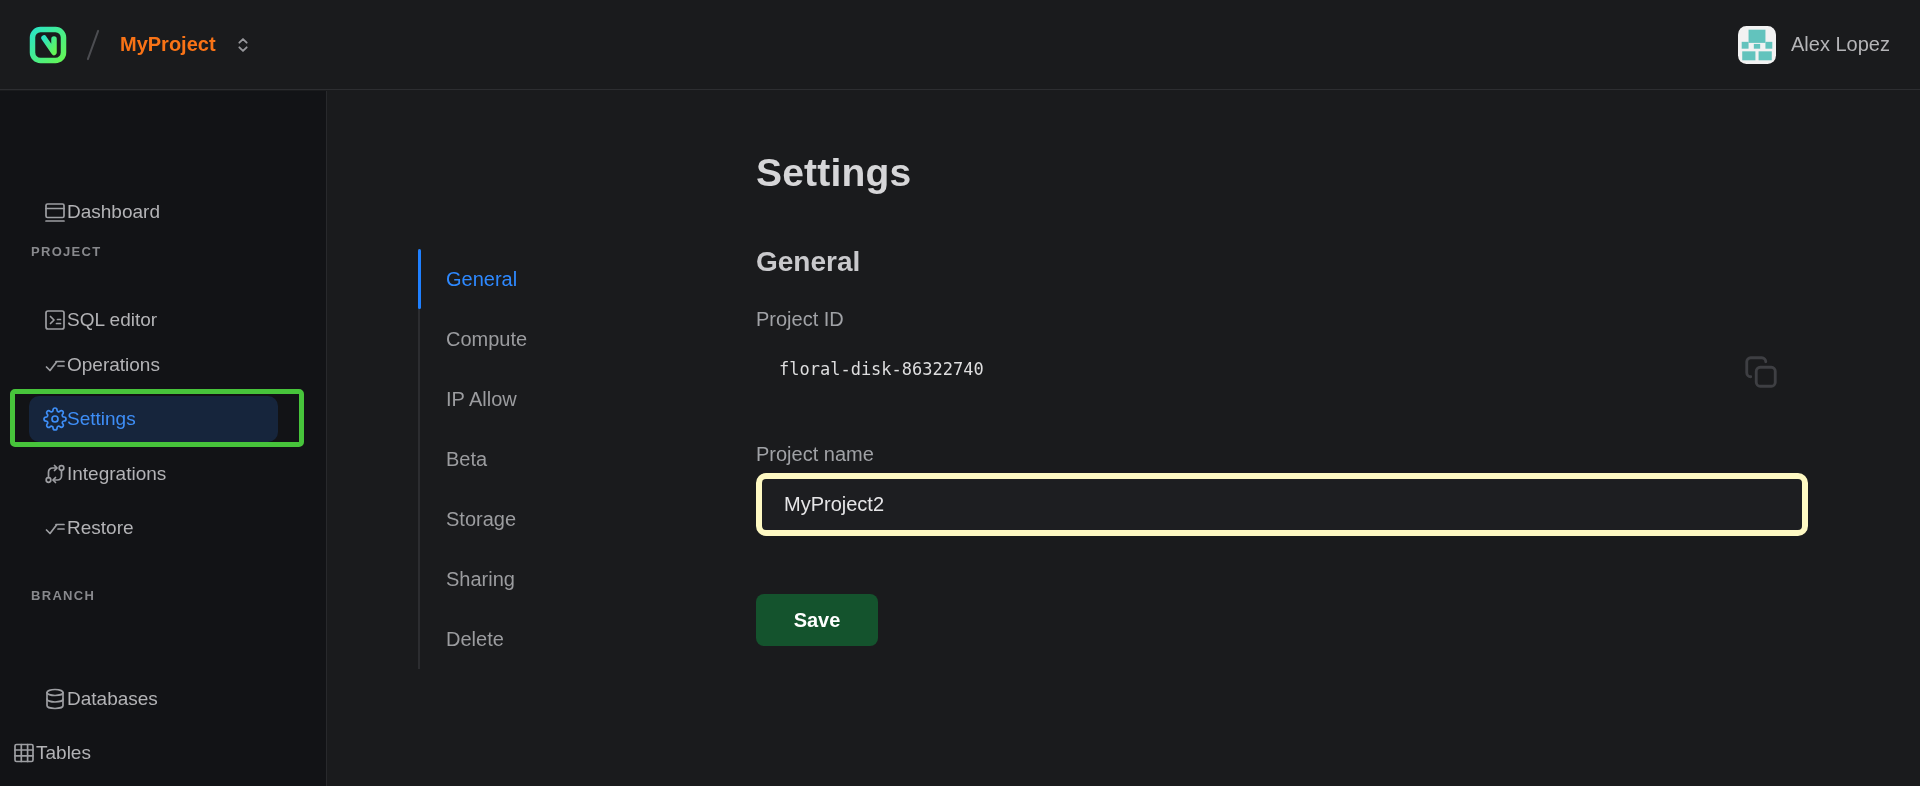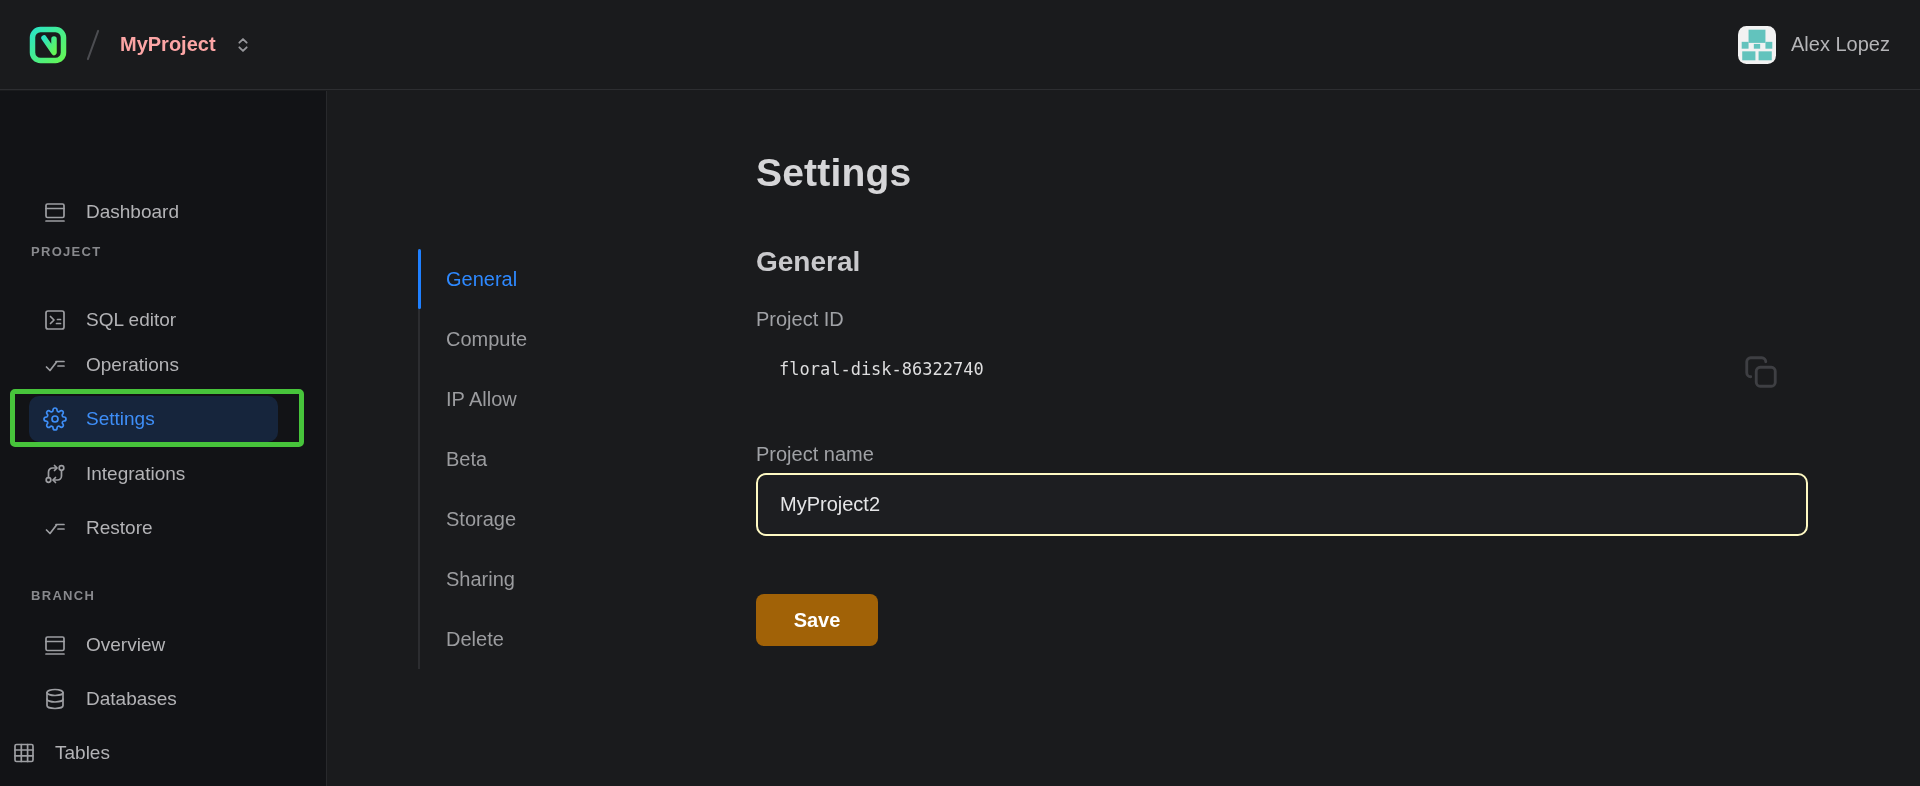--- a/index.html
+++ b/index.html
@@ -19,37 +19,37 @@
     display:flex; align-items:center; padding:0 30px 0 28px;
   }
   .breadcrumb { display:flex; align-items:center; }
   .slash {
     width:2px; height:32px; background:#4c4d51;
     transform:rotate(20deg); margin:0 26px 0 24px; border-radius:1px;
   }
   .project-switcher {
     display:flex; align-items:center; gap:16px; cursor:pointer;
   }
-  .project-switcher .name { font-size:20px; font-weight:600; color:#fca5a5; }
+  .project-switcher .name { font-size:20px; font-weight:600; color:#f97316; }
   .spacer { flex:1; }
   .user-chip { display:flex; align-items:center; gap:15px; cursor:pointer;padding-left:17px; }
   .user-chip .uname { font-size:20px; color:#b4b4b7; }
 
   
   .sidebar {
     position:absolute; top:91px; left:0; bottom:0; width:327px;
     background:#121316; border-right:1px solid #28292c;
   }
   .side-header {
     position:absolute; left:31px; height:16px;
     font-size:13px; font-weight:700; letter-spacing:1.3px; color:#88898d;
   }
   .side-row {
     position:absolute; left:0; width:100%; height:44px;
-    display:flex; align-items:center; padding-left:43px; gap:19px;
+    display:flex; align-items:center; padding-left:43px; 
     font-size:19px; color:#b3b3b6; cursor:pointer;
   }
   .side-row .ic { width:24px; height:24px; color:#9d9ea2; flex:0 0 24px; }
   .side-row.active { color:#3e8ef7; font-weight:500; }
   .side-row.active .ic { color:#3e8ef7; }
   .active-pill {
     position:absolute; left:29px; top:305px; width:249px; height:46px;
     background:#16253c; border-radius:10px;
   }
   .annotation-box {
@@ -92,27 +92,27 @@
     position:absolute; top:268px; left:23px;
     font-family:"DejaVu Sans Mono", monospace; font-size:17px; color:#dededf;
   }
   .copy-btn {
     position:absolute; top:261px; left:986px; width:38px; height:40px;
     color:#3e3f43; cursor:pointer; background:none; border:none; padding:0;
   }
   .label-project-name { top:352px; }
   .name-input {
     position:absolute; top:382px; left:0; width:1052px; height:63px;
-    background:#1d1e21; border:2px solid #fef9c3; border-radius:10px;
+    background:#1d1e21; border:6px solid #fef9c3; border-radius:10px;
     color:#e5e5e7; font-size:20px; font-family:"Liberation Sans", sans-serif;
     padding:0 22px; outline:none;
   }
   .save-btn {
     position:absolute; top:503px; left:0; width:122px; height:52px;
-    background:#a16207; border:none; border-radius:8px;
+    background:#14532d; border:none; border-radius:8px;
     color:#ffffff; font-size:20px; font-weight:700;
     font-family:"Liberation Sans", sans-serif; cursor:pointer;
   }
 </style>
 </head>
 <body>
 
 <div class="header">
   <div class="breadcrumb">
     <span style="cursor:pointer;">
@@ -229,30 +229,20 @@
         <polyline points="3.5,14 7,17.5 13.5,9"></polyline>
           <line x1="13" y1="8.5" x2="21" y2="8.5"></line>
           <line x1="15" y1="13" x2="21" y2="13"></line>
       </svg>
     </span>
     <span>Restore</span>
   </div>
 
   <div class="side-header" style="top:497px;">BRANCH</div>
 
-  <div class="side-row" style="top:532px;">
-    <span class="ic">
-      <svg viewBox="0 0 24 24" fill="none" stroke="currentColor" stroke-width="1.7" stroke-linecap="round">
-        <rect x="3" y="4" width="18" height="13.5" rx="1.5"></rect>
-          <line x1="3" y1="8.5" x2="21" y2="8.5"></line>
-          <line x1="3" y1="21" x2="21" y2="21"></line>
-      </svg>
-    </span>
-    <span>Overview</span>
-  </div>
 
   <div class="side-row" style="top:586px;">
     <span class="ic">
       <svg viewBox="0 0 24 24" fill="none" stroke="currentColor" stroke-width="1.7" stroke-linecap="round" stroke-linejoin="round">
         <ellipse cx="12" cy="5.5" rx="8" ry="3"></ellipse>
         <path d="M20 12c0 1.66-3.58 3-8 3s-8-1.34-8-3"></path>
         <path d="M4 5.5v13c0 1.66 3.58 3 8 3s8-1.34 8-3v-13"></path>
       </svg>
     </span>
     <span>Databases</span>

